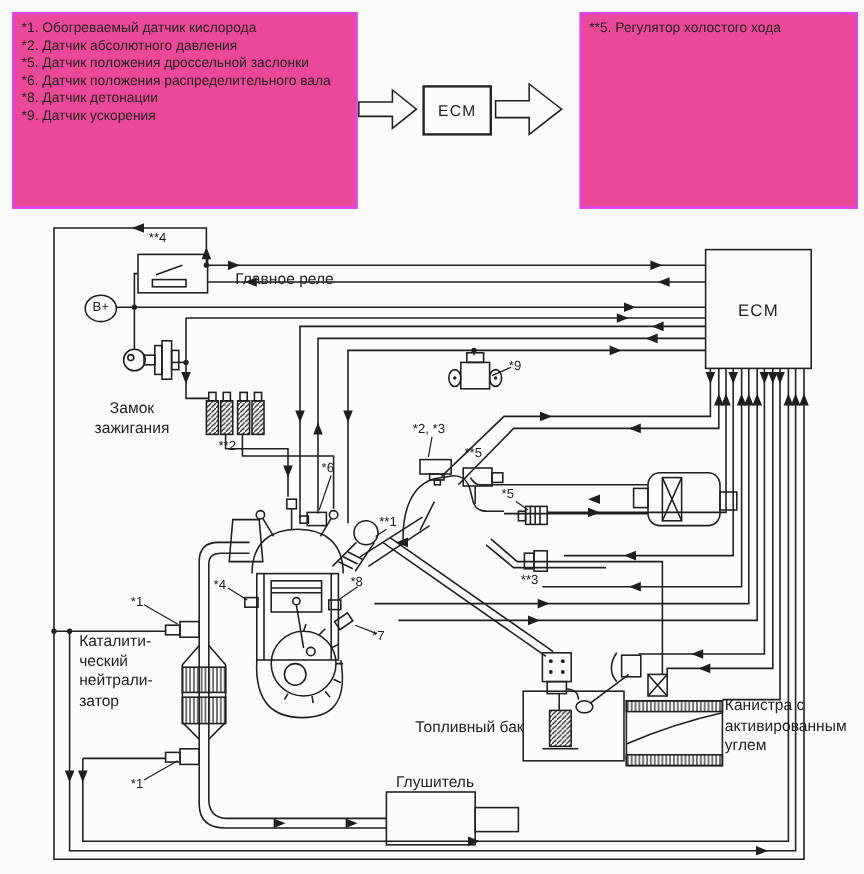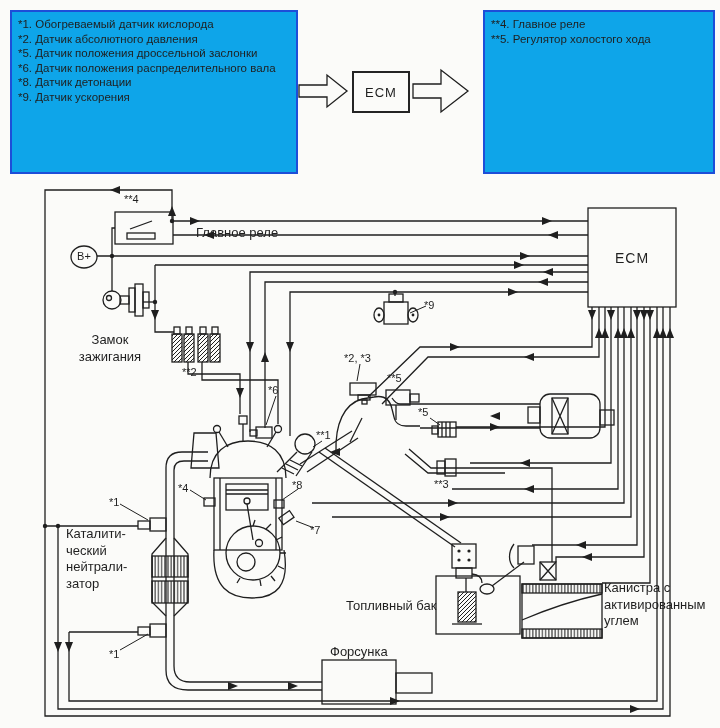--- a/index.html
+++ b/index.html
@@ -1,19 +1,19 @@
 <!DOCTYPE html>
 <html><head>
 <meta charset="utf-8">
 <style>
   html,body{margin:0;padding:0}
   body{width:720px;height:728px;position:relative;overflow:hidden;
        background:#fbfbf9;color:#1f1f1f;
        font-family:"Liberation Sans",sans-serif;}
-  .box{position:absolute;border:2px solid #1d4ed8;background:#0ea5e9;
+  .box{position:absolute;border:2px solid #d946ef;background:#ec4899;
        padding:5px 6px;font-size:11.5px;line-height:14.6px;z-index:3}
   .box .item{white-space:normal}
   .ecmbox{position:absolute;border:2px solid #242424;background:#fbfbf9;
        display:flex;align-items:center;justify-content:center;
        font-size:13px;letter-spacing:1px;z-index:3}
   .ecmbig{position:absolute;display:flex;align-items:center;justify-content:center;
        font-size:14px;letter-spacing:1px;z-index:2}
   .lbl{position:absolute;font-size:11px;line-height:13.5px;white-space:pre-line;z-index:2}
   .lbl.c{text-align:center}
   .lbl.big{font-size:13px;line-height:16.5px}
@@ -25,21 +25,20 @@
 <div class="box" style="left:10px;top:10px;width:272px;height:150px">
   <div class="item">*1. Обогреваемый датчик кислорода</div>
   <div class="item">*2. Датчик абсолютного давления</div>
   <div class="item">*5. Датчик положения дроссельной заслонки</div>
   <div class="item">*6. Датчик положения распределительного вала</div>
   <div class="item">*8. Датчик детонации</div>
   <div class="item">*9. Датчик ускорения</div>
 </div>
 
 <div class="box" style="left:483px;top:10px;width:216px;height:150px">
-  <div class="item">**4. Главное реле</div>
   <div class="item">**5. Регулятор холостого хода</div>
 </div>
 
 <div class="ecmbox" style="left:352px;top:71px;width:54px;height:38px">ECM</div>
 
 <svg class="diag" width="720" height="728" viewBox="0 0 720 728" stroke="#1f1f1f" stroke-width="1.3" fill="none">
   <defs>
     <pattern id="hv" width="3.2" height="8" patternUnits="userSpaceOnUse">
       <path d="M1.6,0 V8" stroke="#1f1f1f" stroke-width="1"></path>
     </pattern>
@@ -379,13 +378,13 @@
 <div class="lbl" style="left:109px;top:496px">*1</div>
 <div class="lbl" style="left:109px;top:648px">*1</div>
 <div class="lbl big" style="left:66px;top:526px;width:80px">Каталити-
 ческий
 нейтрали-
 затор</div>
 <div class="lbl big" style="left:346px;top:598px">Топливный бак</div>
 <div class="lbl big" style="left:604px;top:580px;width:112px">Канистра с
 активированным
 углем</div>
-<div class="lbl big" style="left:330px;top:644px">Форсунка</div>
+<div class="lbl big" style="left:330px;top:644px">Глушитель</div>
 
 </body></html>

